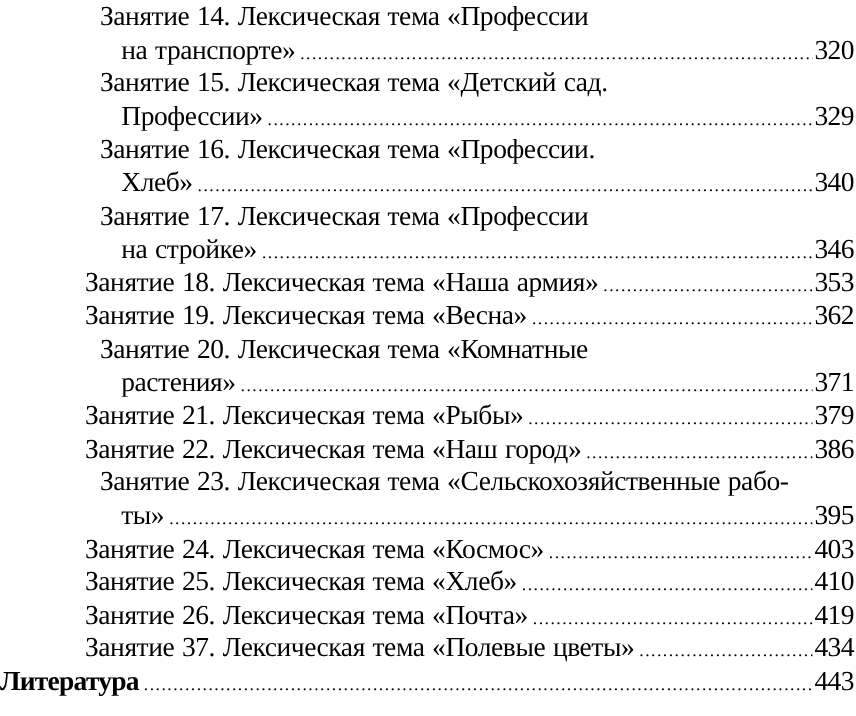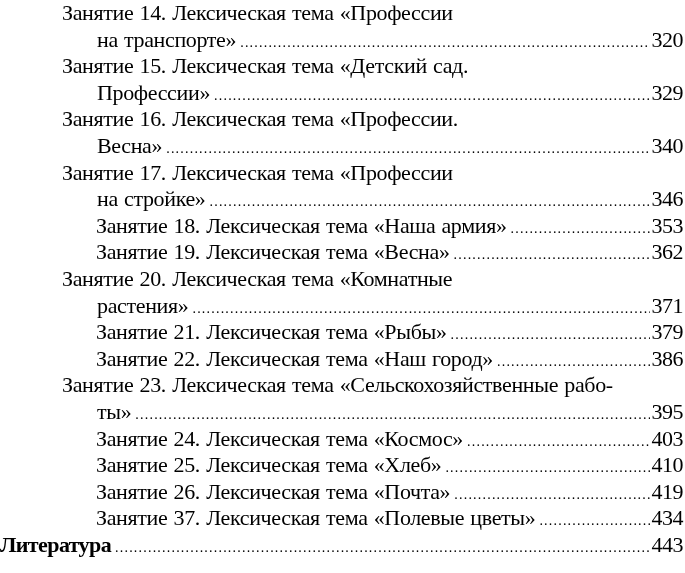--- a/index.html
+++ b/index.html
@@ -6,23 +6,23 @@
   body {
     width: 685px; height: 573px; overflow: hidden;
     font-family: "Liberation Serif", "DejaVu Serif", serif;
     color: #000; font-size: 22px;
   }
   .toc { position: relative; width: 685px; padding-top: 0px; }
   .line {
     position: relative; height: 26.6px; line-height: 26.6px;
     white-space: nowrap; display: flex; align-items: baseline;
   }
-  .line.head { padding-left: 62px; }
+  .line.head { padding-left: 80px; }
   .line.cont { padding-left: 97px; }
-  .line.single { padding-left: 96px; }
+  .line.single { padding-left: 68px; }
   .line.lit { padding-left: 0px; }
   .txt { flex: 0 0 auto; letter-spacing: -0.35px; word-spacing: 1px; }
   .lit .txt { font-weight: bold; letter-spacing: -0.6px; }
   .dots {
     flex: 1 1 auto; overflow: hidden; margin: 0 2px 0 4px;
     letter-spacing: 1.2px; font-size: 14px;
   }
   .dots::before {
     content: "..............................................................................................................................................................................";
   }
@@ -48,21 +48,21 @@
   <div class="line cont">
     <span class="txt">Профессии»</span>
     <span class="dots"></span>
     <span class="pg">329</span>
   </div>
 
   <div class="line head">
     <span class="txt">Занятие 16. Лексическая тема «Профессии.</span>
   </div>
   <div class="line cont">
-    <span class="txt">Весна»</span>
+    <span class="txt">Хлеб»</span>
     <span class="dots"></span>
     <span class="pg">340</span>
   </div>
 
   <div class="line head">
     <span class="txt">Занятие 17. Лексическая тема «Профессии</span>
   </div>
   <div class="line cont">
     <span class="txt">на стройке»</span>
     <span class="dots"></span>

